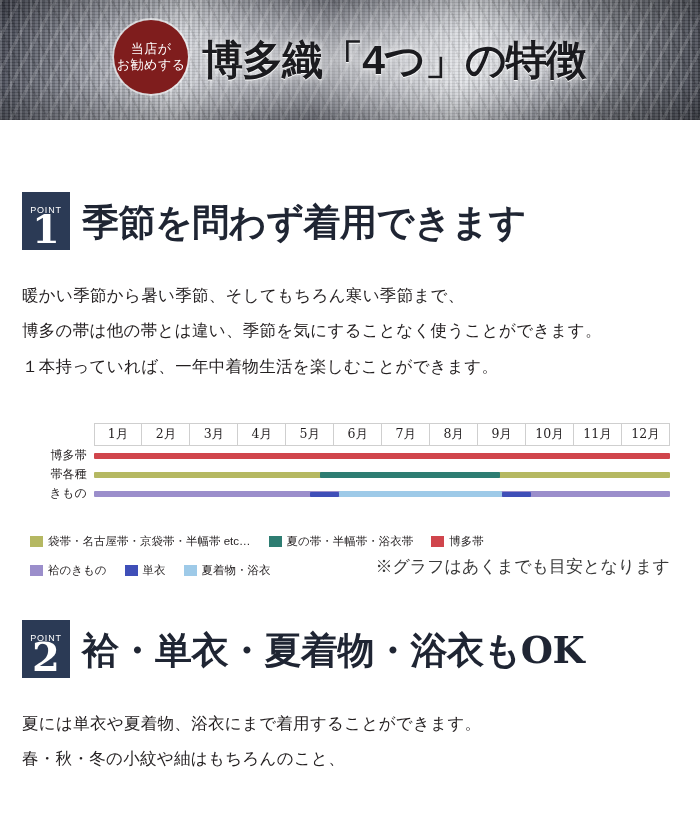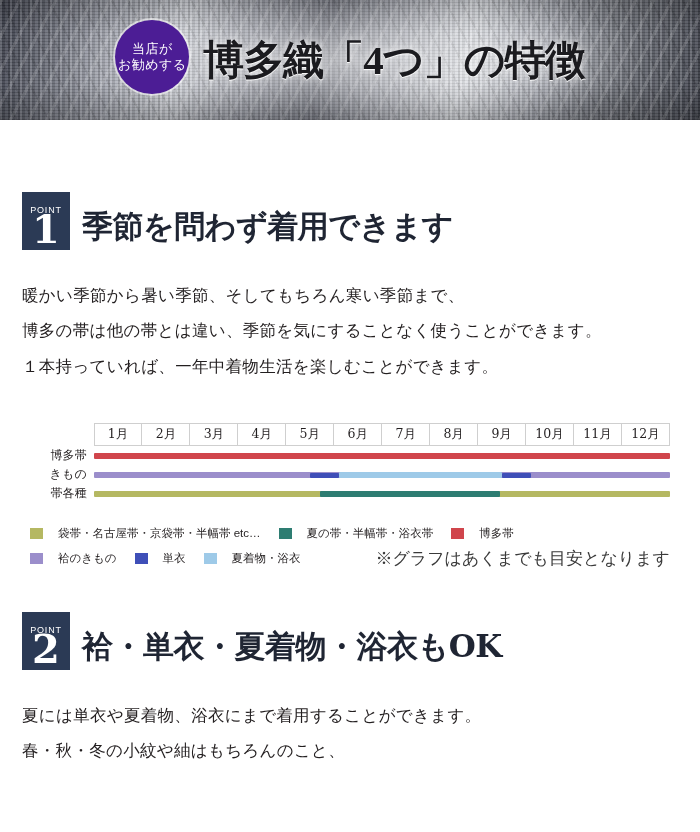--- a/index.html
+++ b/index.html
@@ -60,34 +60,34 @@
     left: 0; top: 0; right: 0; bottom: 0;
     display: flex;
     align-items: center;
     justify-content: center;
     gap: 14px;
   }
   .hero-badge {
     flex: 0 0 auto;
     width: 74px; height: 74px;
     border-radius: 50%;
-    background: #4c1d95;
+    background: #7f1d1d;
     color: #ffffff;
     display: flex;
     flex-direction: column;
     align-items: center;
     justify-content: center;
     line-height: 1.25;
     font-size: 13px;
     letter-spacing: 0.5px;
     box-shadow: 0 0 0 2px rgba(255,255,255,0.55);
     margin-top: -6px;
   }
   .hero-title {
-    font-family: Liberation Serif, serif;
+    font-family: Liberation Sans, sans-serif;
     font-size: 41px;
     font-weight: 700;
     color: #1b1b1f;
     letter-spacing: -1px;
     white-space: nowrap;
     text-shadow: 0 1px 0 rgba(255,255,255,0.85), 0 0 9px rgba(255,255,255,0.9);
   }
 
   
   .point-head {
@@ -117,21 +117,21 @@
   }
   .point-badge .pb-num {
     font-family: "DejaVu Serif", "Liberation Serif", serif;
     font-size: 40px;
     font-weight: 700;
     line-height: 0.95;
     padding-bottom: 2px;
   }
   .point-title {
     font-family: "DejaVu Serif", "Liberation Serif", serif;
-    font-size: 31px;
+    font-size: 37px;
     font-weight: 700;
     color: #1f2533;
     letter-spacing: -0.5px;
     white-space: nowrap;
     padding-bottom: 2px;
   }
 
   .body-copy {
     padding: 0 22px;
   }
@@ -208,23 +208,24 @@
     display: flex;
     align-items: center;
     gap: 0;
     margin-bottom: 6px;
     font-size: 11.5px;
     color: #231f20;
   }
   .legend-item {
     display: flex;
     align-items: center;
-    gap: 15px;
+    gap: 5px;
     margin-right: 18px;
     white-space: nowrap;
+    margin-top: 8px;
   }
   .swatch {
     width: 13px; height: 11px;
     flex: 0 0 auto;
     display: inline-block;
   }
   .legend-note {
     margin-left: auto;
     font-size: 17px;
     color: #3a3a3a;
@@ -291,35 +292,35 @@
       </table>
 
     <div class="rows" id="chart-rows">
         <div class="row">
           <div class="row-label">博多帯</div>
           <div class="track">
             <div class="bar" title="博多帯" style="left: 0%; width: 100%; background: rgb(208, 69, 76);"></div>
           </div>
         </div>
         <div class="row">
+          <div class="row-label">帯各種</div>
+          <div class="track">
+            <div class="bar" title="袋帯・名古屋帯・京袋帯・半幅帯 etc…" style="left: 0%; width: 100%; background: rgb(181, 184, 98);"></div>
+            <div class="bar" title="夏の帯・半幅帯・浴衣帯" style="left: 39.1667%; width: 31.25%; background: rgb(46, 125, 114);"></div>
+          </div>
+        </div>
+        <div class="row">
           <div class="row-label">きもの</div>
           <div class="track">
             <div class="bar" title="袷のきもの" style="left: 0%; width: 100%; background: rgb(155, 142, 203);"></div>
             <div class="bar thin" title="単衣" style="left: 37.5%; width: 5%; background: rgb(63, 79, 184);"></div>
             <div class="bar" title="夏着物・浴衣" style="left: 42.5%; width: 28.3333%; background: rgb(158, 202, 232);"></div>
             <div class="bar thin" title="単衣" style="left: 70.8333%; width: 5%; background: rgb(63, 79, 184);"></div>
           </div>
         </div>
-        <div class="row">
-          <div class="row-label">帯各種</div>
-          <div class="track">
-            <div class="bar" title="袋帯・名古屋帯・京袋帯・半幅帯 etc…" style="left: 0%; width: 100%; background: rgb(181, 184, 98);"></div>
-            <div class="bar" title="夏の帯・半幅帯・浴衣帯" style="left: 39.1667%; width: 31.25%; background: rgb(46, 125, 114);"></div>
-          </div>
-        </div>
       </div>
   </div>
 </div>
 
 <div class="legend">
   <div class="legend-row">
     <span class="legend-item">
       <span class="swatch" style="background:#b5b862"></span>
       <span>袋帯・名古屋帯・京袋帯・半幅帯 etc…</span>
     </span>

